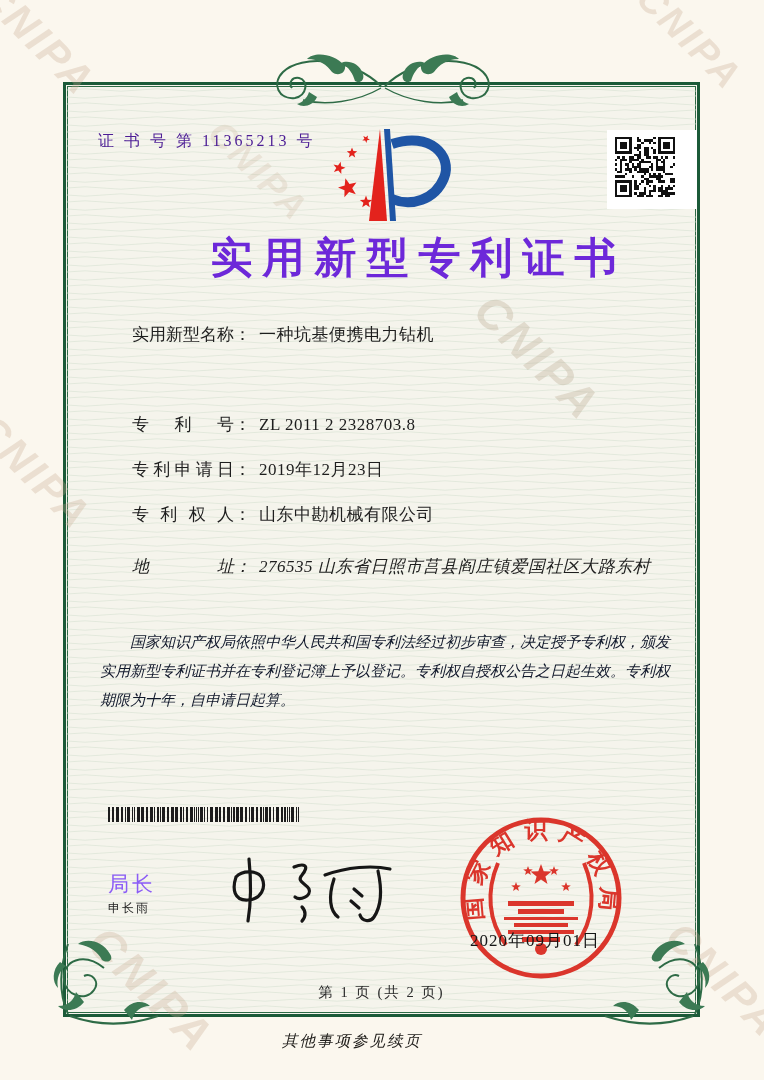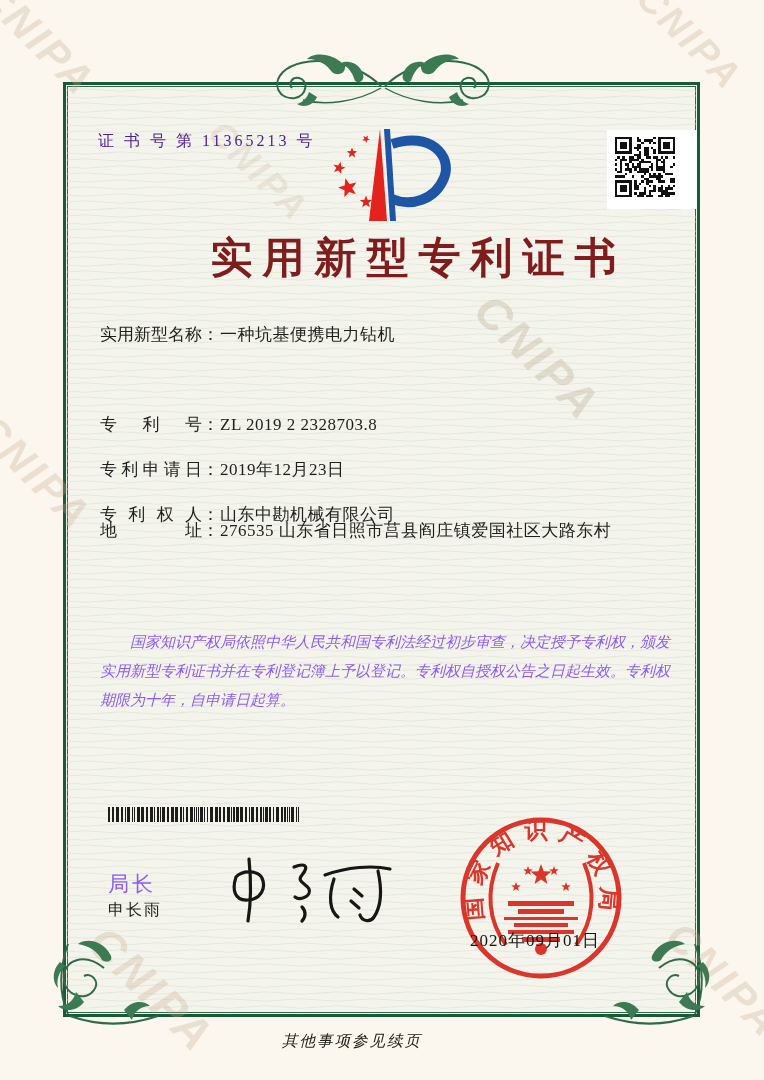--- a/index.html
+++ b/index.html
@@ -25,40 +25,40 @@
 
   .orn{position:absolute;z-index:3;}
 
   
   .cert-no{position:absolute;left:98px;top:131px;z-index:3;font-size:16px;letter-spacing:3px;color:#4c1d95;}
   .logo{position:absolute;left:322px;top:126px;z-index:3;}
   .qr-wrap{position:absolute;left:607px;top:130px;width:90px;height:79px;background:#fff;z-index:3;}
   .qr-wrap svg{position:absolute;left:8px;top:7px;}
 
   .title{position:absolute;left:63px;top:230px;width:701px;z-index:3;text-align:center;
-         font-size:42px;font-weight:bold;letter-spacing:10px;text-indent:10px;color:#7f1d1d;}
+         font-size:42px;font-weight:bold;letter-spacing:10px;text-indent:10px;color:#6d28d9;}
 
   
   .row{position:absolute;left:100px;width:570px;z-index:3;font-size:17px;white-space:nowrap;}
-  .f-label{display:inline-block;width:102px;text-align:justify;text-align-last:justify;vertical-align:bottom;}
+  .f-label{display:inline-block;width:102px;text-align:justify;text-align-last:justify;vertical-align:bottom;margin-left:32px;}
   .f-colon{display:inline-block;}
-  .f-value{margin-left:1px;letter-spacing:0.5px;}
+  .f-value{margin-left:8px;letter-spacing:0.5px;}
   .grant2{position:absolute;left:298px;top:0;}
 
   
   .body-text{position:absolute;left:100px;top:628px;width:570px;z-index:3;font-size:15px;line-height:29px;
-             font-style:italic;text-align:justify;color:#8b5cf6;}
+             font-style:italic;text-align:justify;color:#0f172a;}
   .body-text p{margin:0;text-indent:2em;}
 
   .barcode{position:absolute;left:108px;top:807px;z-index:3;}
 
   .issuer-title{position:absolute;left:108px;top:870px;z-index:3;font-family:"Liberation Sans",sans-serif;
                 font-size:21px;letter-spacing:3px;color:#8b5cf6;}
   .issuer-name{position:absolute;left:108px;top:900px;z-index:3;font-family:"Liberation Sans",sans-serif;
-               font-size:16px;letter-spacing:2px;color:#222;}
+               font-size:12px;letter-spacing:2px;color:#222;}
   .signature{position:absolute;left:222px;top:845px;z-index:4;}
 
   .seal{position:absolute;left:456px;top:813px;z-index:3;opacity:0.92;}
   .seal-date{position:absolute;left:470px;top:929px;z-index:4;font-size:17px;letter-spacing:1px;color:#161616;}
 
   .page-num{position:absolute;left:63px;top:983px;width:637px;z-index:3;text-align:center;
             font-size:14.5px;letter-spacing:2px;color:#2a2a2a;}
   .continuation{position:absolute;left:0;top:1031px;width:704px;z-index:3;text-align:center;
                 font-size:15.5px;font-style:italic;letter-spacing:2px;color:#22201d;}
 </style>
@@ -470,29 +470,29 @@
         </g>
       </svg>
   </div>
 
   <div class="title">实用新型专利证书</div>
 
   <div class="row" style="top:323px;">
     <span class="f-label">实用新型名称</span><span class="f-colon">：</span><span class="f-value">一种坑基便携电力钻机</span>
   </div>
   <div class="row" style="top:413px;">
-    <span class="f-label">专利号</span><span class="f-colon">：</span><span class="f-value">ZL 2019 2 2328703.8</span>
+    <span class="f-label">专利号</span><span class="f-colon">：</span><span class="f-value">ZL 2011 2 2328703.8</span>
   </div>
   <div class="row" style="top:458px;">
     <span class="f-label">专利申请日</span><span class="f-colon">：</span><span class="f-value">2019年12月23日</span>
   </div>
   <div class="row" style="top:503px;">
     <span class="f-label">专利权人</span><span class="f-colon">：</span><span class="f-value">山东中勘机械有限公司</span>
   </div>
-  <div class="row" style="top:519px;">
+  <div class="row" style="top:555px;font-style:italic;">
     <span class="f-label">地址</span><span class="f-colon">：</span><span class="f-value">276535 山东省日照市莒县阎庄镇爱国社区大路东村</span>
   </div>
 
   <div class="body-text">
     <p>国家知识产权局依照中华人民共和国专利法经过初步审查，决定授予专利权，颁发实用新型专利证书并在专利登记簿上予以登记。专利权自授权公告之日起生效。专利权期限为十年，自申请日起算。</p>
   </div>
 
   <svg id="barcode" class="barcode" width="196" height="16">
       <g fill="#1c1c1c">
         <rect x="0" y="0" width="2" height="15"></rect>
@@ -592,14 +592,15 @@
       <path d="M58 110 h54 v4 H58 z"></path>
       <path d="M52 117 h66 v4 H52 z"></path>
       <path d="M66 124 h38 v5 H66 z"></path>
       <path d="M42 50 C30 78 32 108 50 132" stroke="#d9261c" stroke-width="4" fill="none"></path>
       <path d="M128 50 C140 78 138 108 120 132" stroke="#d9261c" stroke-width="4" fill="none"></path>
       <circle cx="85" cy="136" r="6"></circle>
     </g>
   </svg>
   <div class="seal-date">2020年09月01日</div>
 
+  <div class="page-num">第 1 页 (共 2 页)</div>
   <div class="continuation">其他事项参见续页</div>
 </div>
 
 </body></html>

